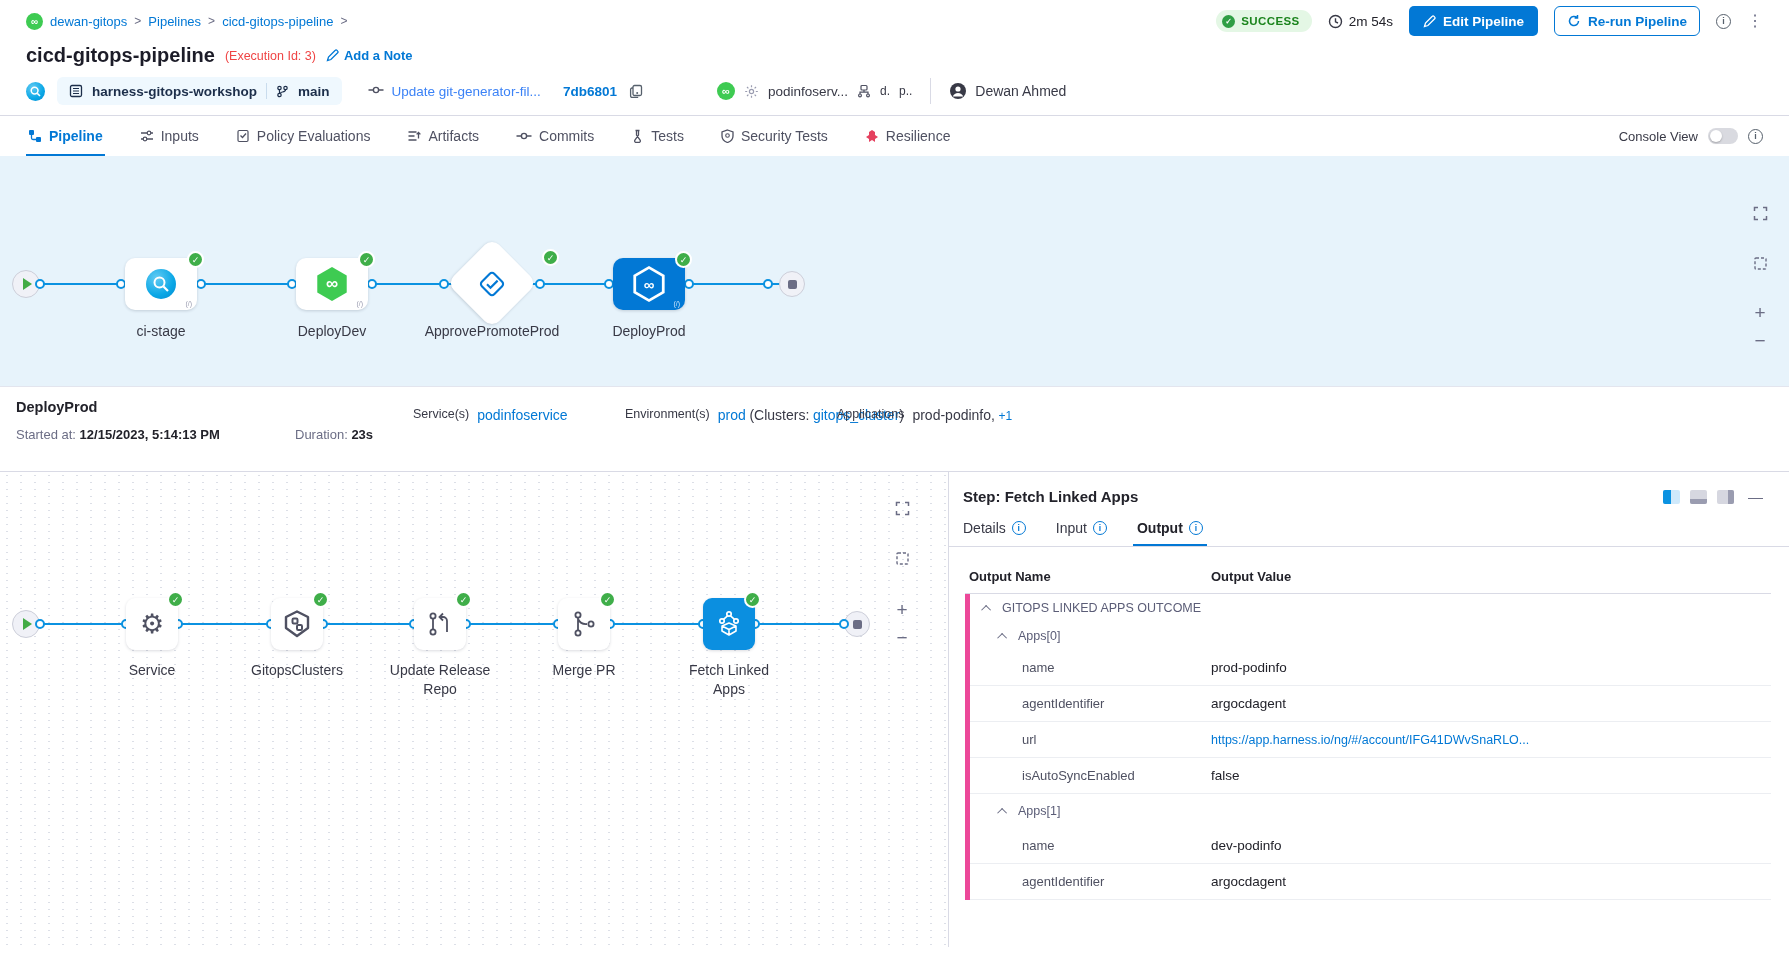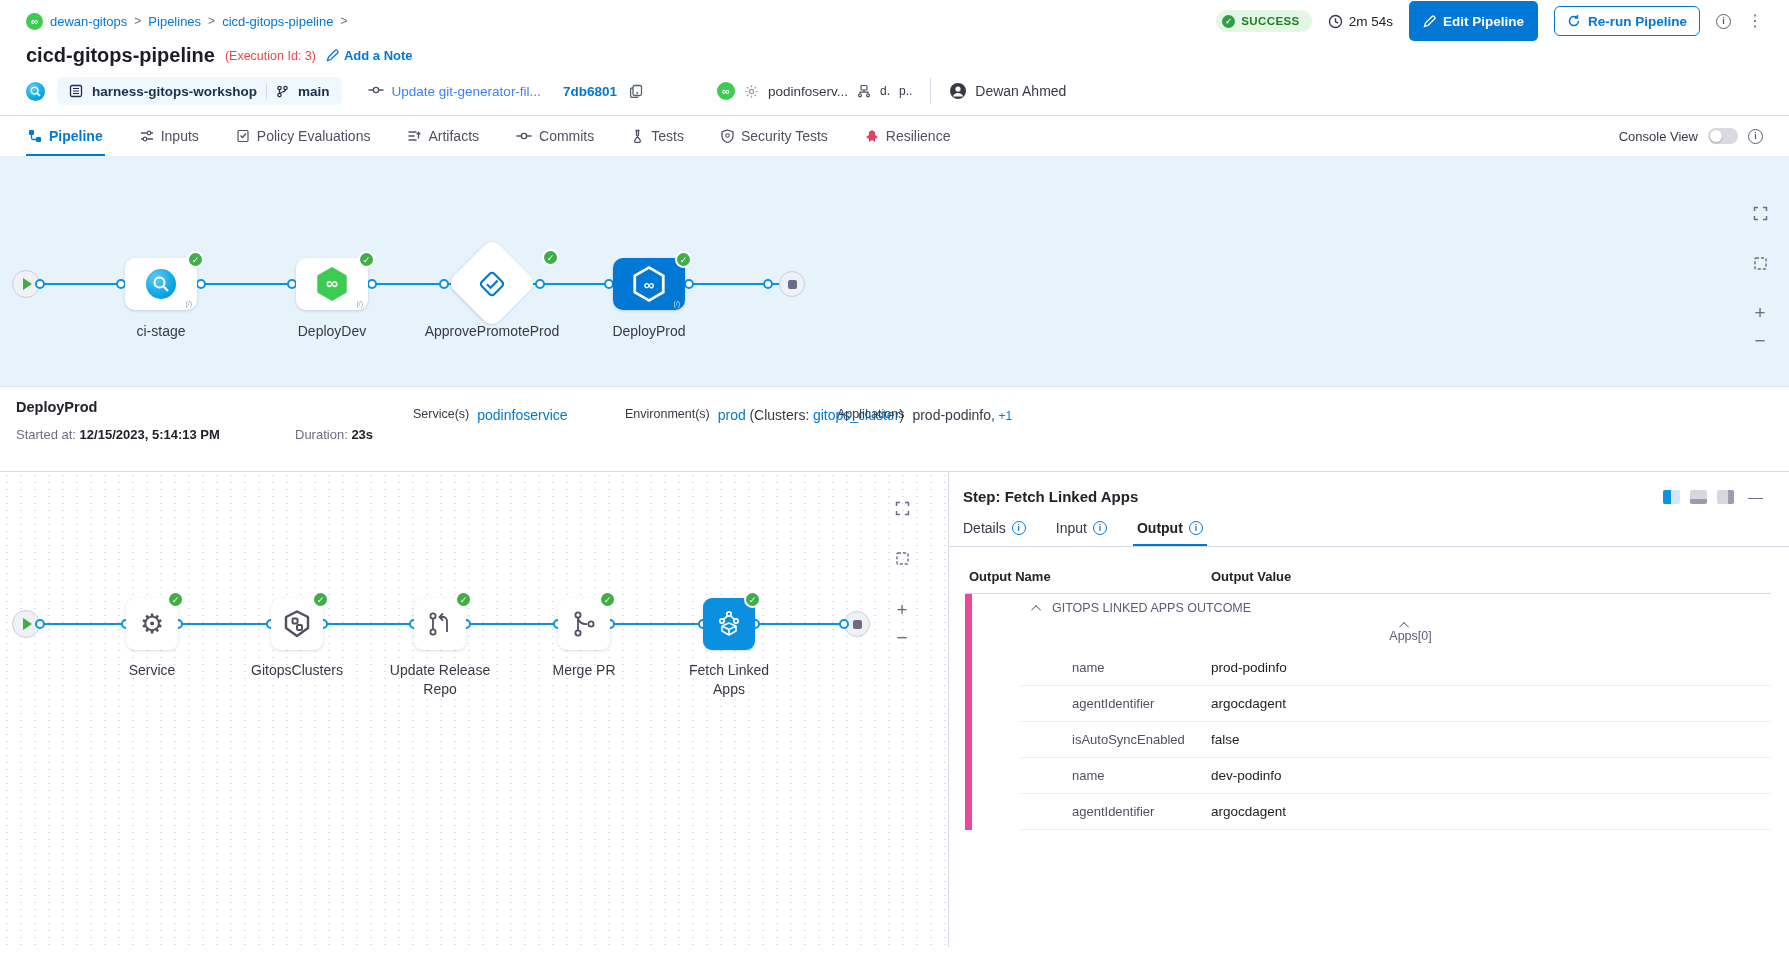--- a/index.html
+++ b/index.html
@@ -12,21 +12,21 @@
   .crumb-link { color:#0278d5; cursor:pointer; }
   .crumb-sep { color:#6b6d85; font-size:12px; }
   .gitops-badge { width:17px; height:17px; border-radius:50%; background:#3ecb52; color:#fff;
     display:inline-flex; align-items:center; justify-content:center; font-size:10px; font-weight:bold; }
   .topbar-right { margin-left:auto; display:flex; align-items:center; gap:16px; }
   .pill-success { background:#e4f7e5; color:#1b841d; font-size:11.5px; font-weight:700; letter-spacing:.4px;
     border-radius:11px; height:22px; padding:0 12px 0 6px; display:flex; align-items:center; gap:6px; }
   .dot-check { width:13px; height:13px; border-radius:50%; background:#2f9e44; color:#fff; font-size:8px;
     display:flex; align-items:center; justify-content:center; }
   .dur { display:flex; align-items:center; gap:6px; font-size:13.5px; color:#22222a; }
-  .btn-primary { background:#0278d5; color:#fff; border:none; border-radius:5px; height:40px; padding:0 14px;
+  .btn-primary { background:#0278d5; color:#fff; border:none; border-radius:5px; height:30px; padding:0 14px;
     font-size:13.5px; font-weight:600; display:flex; align-items:center; gap:7px; cursor:pointer; font-family:inherit; }
   .btn-outline { background:#fff; color:#0278d5; border:1.5px solid #0278d5; border-radius:6px; height:30px; padding:0 12px;
     font-size:13.5px; font-weight:600; display:flex; align-items:center; gap:7px; cursor:pointer; font-family:inherit; }
   .ico-info { width:15px; height:15px; border-radius:50%; border:1.4px solid currentColor; display:inline-flex;
     align-items:center; justify-content:center; font-size:9px; font-weight:700; font-style:normal; }
   .kebab { color:#6b6d85; font-size:16px; letter-spacing:0; cursor:pointer; line-height:1; }
 
   
   .title-row { display:flex; align-items:center; gap:10px; padding:2px 26px 6px; }
   .page-title { font-size:20px; font-weight:700; color:#1c1c28; }
@@ -121,30 +121,30 @@
   .lay-ico.active .fill { background:#0b92e1; }
   .sp-min { color:#6b6d85; font-size:15px; cursor:pointer; margin-left:4px; }
   .sp-tabs { display:flex; align-items:flex-end; gap:30px; padding:18px 14px 0; border-bottom:1px solid #d9dae5; height:42px; }
   .sp-tab { display:flex; align-items:center; gap:6px; font-size:14px; color:#383946; padding-bottom:10px; cursor:pointer; position:relative; }
   .sp-tab .ico-info { color:#0278d5; width:14px; height:14px; font-size:8.5px; }
   .sp-tab.active { font-weight:700; color:#22222a; }
   .sp-tab.active::after { content:""; position:absolute; left:-4px; right:-4px; bottom:0; height:2.5px; background:#0278d5; }
   .out-table { margin:22px 18px 0 16px; }
   .out-head { display:flex; font-size:13px; font-weight:700; color:#22222a; padding:0 0 9px 4px; border-bottom:1px solid #d9dae5; }
   .out-head .c2 { margin-left:auto; width:560px; }
-  .rows { border-left:7px solid #ec4899;padding-left:48px; }
+  .rows { border-left:5px solid #ec4899; }
   .trow { display:flex; align-items:center; }
   .trow-group { height:28px; font-size:12.5px; color:#5b5d77; }
   .trow-kv { height:36px; border-bottom:1px solid #eceef2; font-size:13px;gap:24px; }
   .tkey { color:#4f5162; padding-left:52px; }
   .tval { margin-left:auto; width:560px; color:#22222a; font-size:13.5px; }
   .tval.link { color:#0278d5; font-size:12.5px; cursor:pointer; }
   .chev-up { display:inline-block; width:7px; height:7px; border-left:1.6px solid #6b6d85; border-top:1.6px solid #6b6d85;
     transform:rotate(45deg) translateY(2px); margin-right:11px; cursor:pointer; }
-  .lvl0 { padding-left:14px; } .lvl1 { padding-left:23px; } .lvl2 { padding-left:30px;flex-direction:column; }
+  .lvl0 { padding-left:14px; } .lvl1 { padding-left:23px; } .lvl2 { padding-left:30px; }
 </style>
 </head>
 <body>
 
 <div class="topbar">
   <div class="crumb-row">
     <span class="gitops-badge">∞</span>
     <span class="crumb-link">dewan-gitops</span>
     <span class="crumb-sep">&gt;</span>
     <span class="crumb-link">Pipelines</span>
@@ -565,22 +565,30 @@
         </div>
         <div class="trow trow-kv">
           <span class="tkey">name</span>
           <span class="tval">prod-podinfo</span>
         </div>
         <div class="trow trow-kv">
           <span class="tkey">agentIdentifier</span>
           <span class="tval">argocdagent</span>
         </div>
         <div class="trow trow-kv">
+          <span class="tkey">url</span>
+          <span class="tval link">https://app.harness.io/ng/#/account/IFG41DWvSnaRLO...</span>
+        </div>
+        <div class="trow trow-kv">
           <span class="tkey">isAutoSyncEnabled</span>
           <span class="tval">false</span>
+        </div>
+        <div class="trow trow-group lvl2" style="height:34px">
+          <span class="chev-up"></span>
+          <span>Apps[1]</span>
         </div>
         <div class="trow trow-kv">
           <span class="tkey">name</span>
           <span class="tval">dev-podinfo</span>
         </div>
         <div class="trow trow-kv">
           <span class="tkey">agentIdentifier</span>
           <span class="tval">argocdagent</span>
         </div>
       </div>

